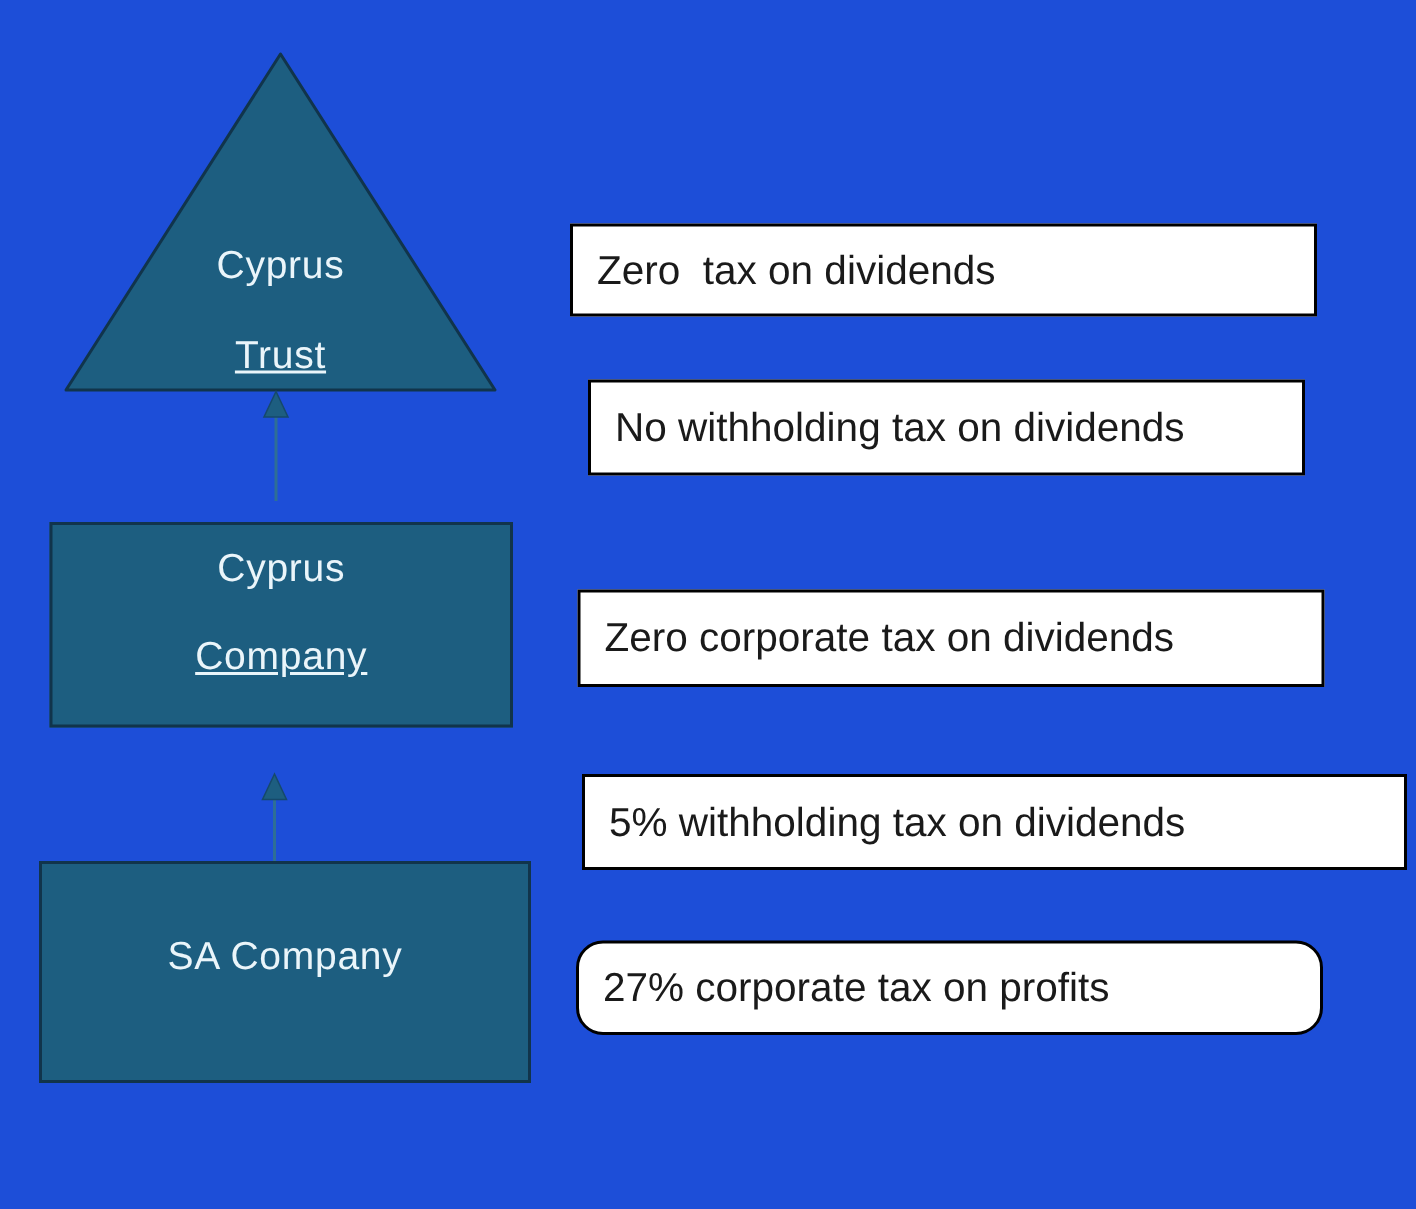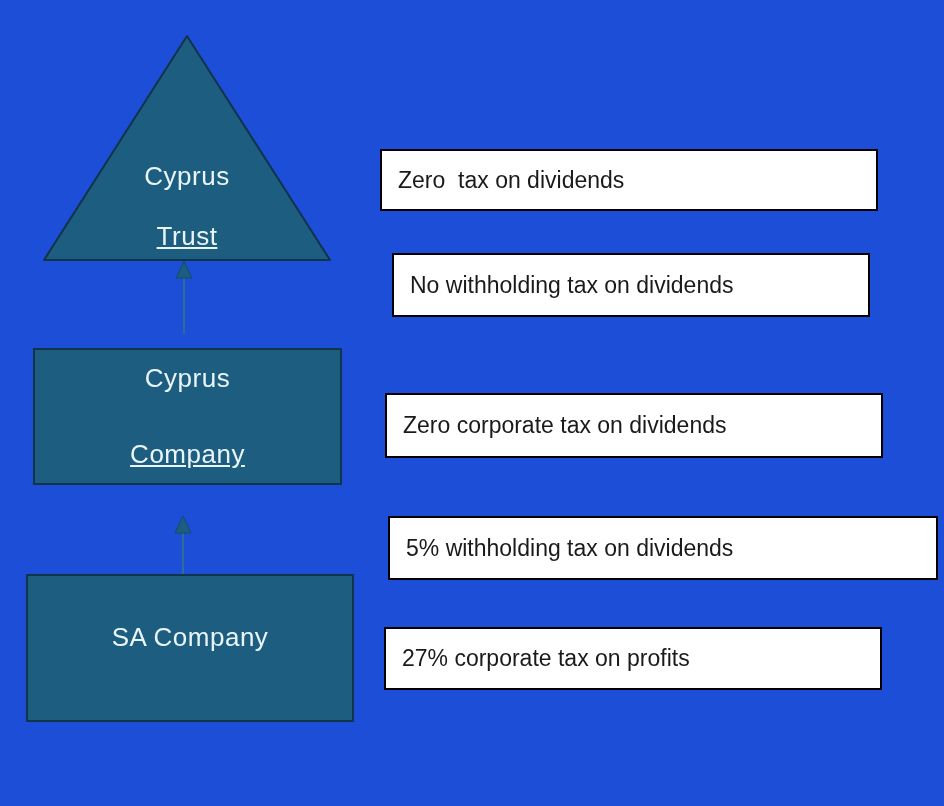--- a/index.html
+++ b/index.html
@@ -66,46 +66,46 @@
     letter-spacing: 0.5px;
   }
   .node-company {
     left: 33px;
     top: 348px;
     width: 309px;
     height: 137px;
     padding-top: 15px;
   }
   .node-company .line-gap {
-    margin-top: 50px;
+    margin-top: 33px;
   }
   .node-sa {
     left: 26px;
     top: 574px;
     width: 328px;
     height: 148px;
     padding-top: 48px;
   }
   .callout {
     position: absolute;
     background: #ffffff;
     border: 2px solid #000000;
     box-sizing: border-box;
     display: flex;
     align-items: center;
     padding-left: 16px;
     color: #1a1a1a;
-    font-size: 23px;
+    font-size: 27px;
     white-space: pre-wrap;
   }
   .callout-1 { left: 380px; top: 149px; width: 498px; height: 62px; }
   .callout-2 { left: 392px; top: 253px; width: 478px; height: 64px; }
   .callout-3 { left: 385px; top: 393px; width: 498px; height: 65px; }
   .callout-4 { left: 388px; top: 516px; width: 550px; height: 64px; text-align: center; }
-  .callout-5 { left: 384px; top: 627px; width: 498px; height: 63px; }
+  .callout-5 { left: 384px; top: 627px; width: 498px; height: 63px; border-radius: 18px; }
 </style>
 </head>
 <body>
 
 <div class="stage">
 
   <svg class="shapes-svg" viewBox="0 0 944 806" aria-hidden="true">
     <polygon class="tri-poly" points="187,36 330,260 44,260"></polygon>
 
     <line class="arrow-line" x1="184" y1="334" x2="184" y2="274"></line>

